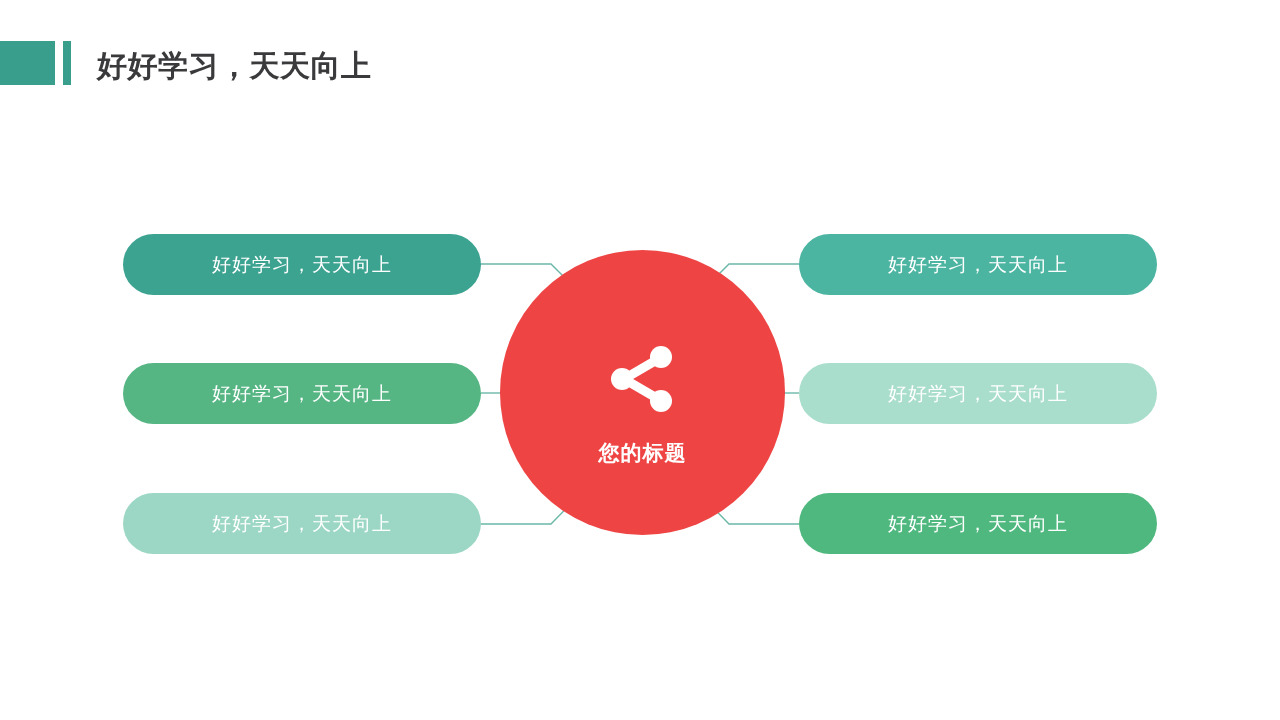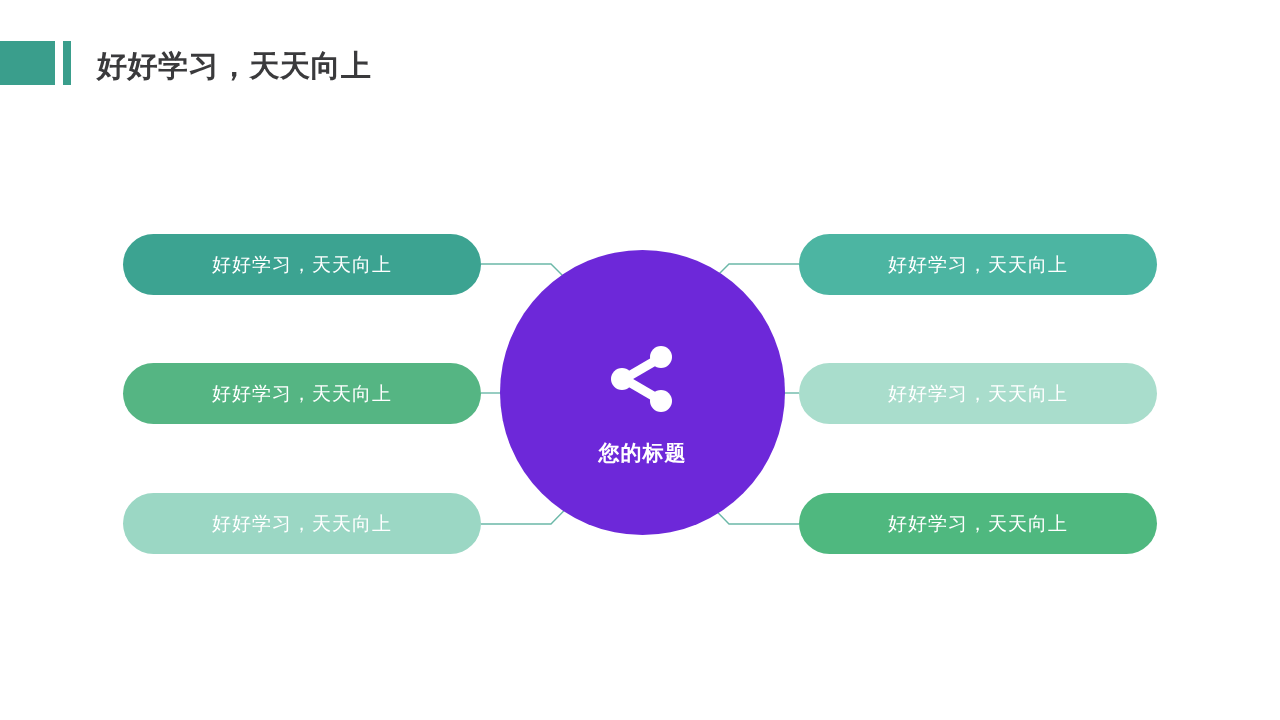--- a/index.html
+++ b/index.html
@@ -140,21 +140,21 @@
 
     <path d="M481,524 L551,524 L592,482" fill="none" stroke="#6bb8a8" stroke-width="1.4"></path>
 
     <path d="M799,264 L729,264 L688,305" fill="none" stroke="#6bb8a8" stroke-width="1.4"></path>
 
     <path d="M799,393 L772,393" fill="none" stroke="#6bb8a8" stroke-width="1.4"></path>
 
     <path d="M799,524 L729,524 L688,482" fill="none" stroke="#6bb8a8" stroke-width="1.4"></path>
   </svg>
 
-  <div id="center-node" style="background: #6d28d9;">
+  <div id="center-node" style="background: #ef4444;">
     <svg id="share-icon" viewBox="0 0 74 74">
       <line x1="18" y1="37" x2="54" y2="16" stroke="#ffffff" stroke-width="9" stroke-linecap="round"></line>
       <line x1="18" y1="37" x2="54" y2="58" stroke="#ffffff" stroke-width="9" stroke-linecap="round"></line>
       <circle cx="16" cy="37" r="11" fill="#ffffff"></circle>
       <circle cx="55" cy="15" r="11" fill="#ffffff"></circle>
       <circle cx="55" cy="59" r="11" fill="#ffffff"></circle>
     </svg>
     <div id="center-label" style="color: rgb(255, 255, 255);">您的标题</div>
   </div>
 

